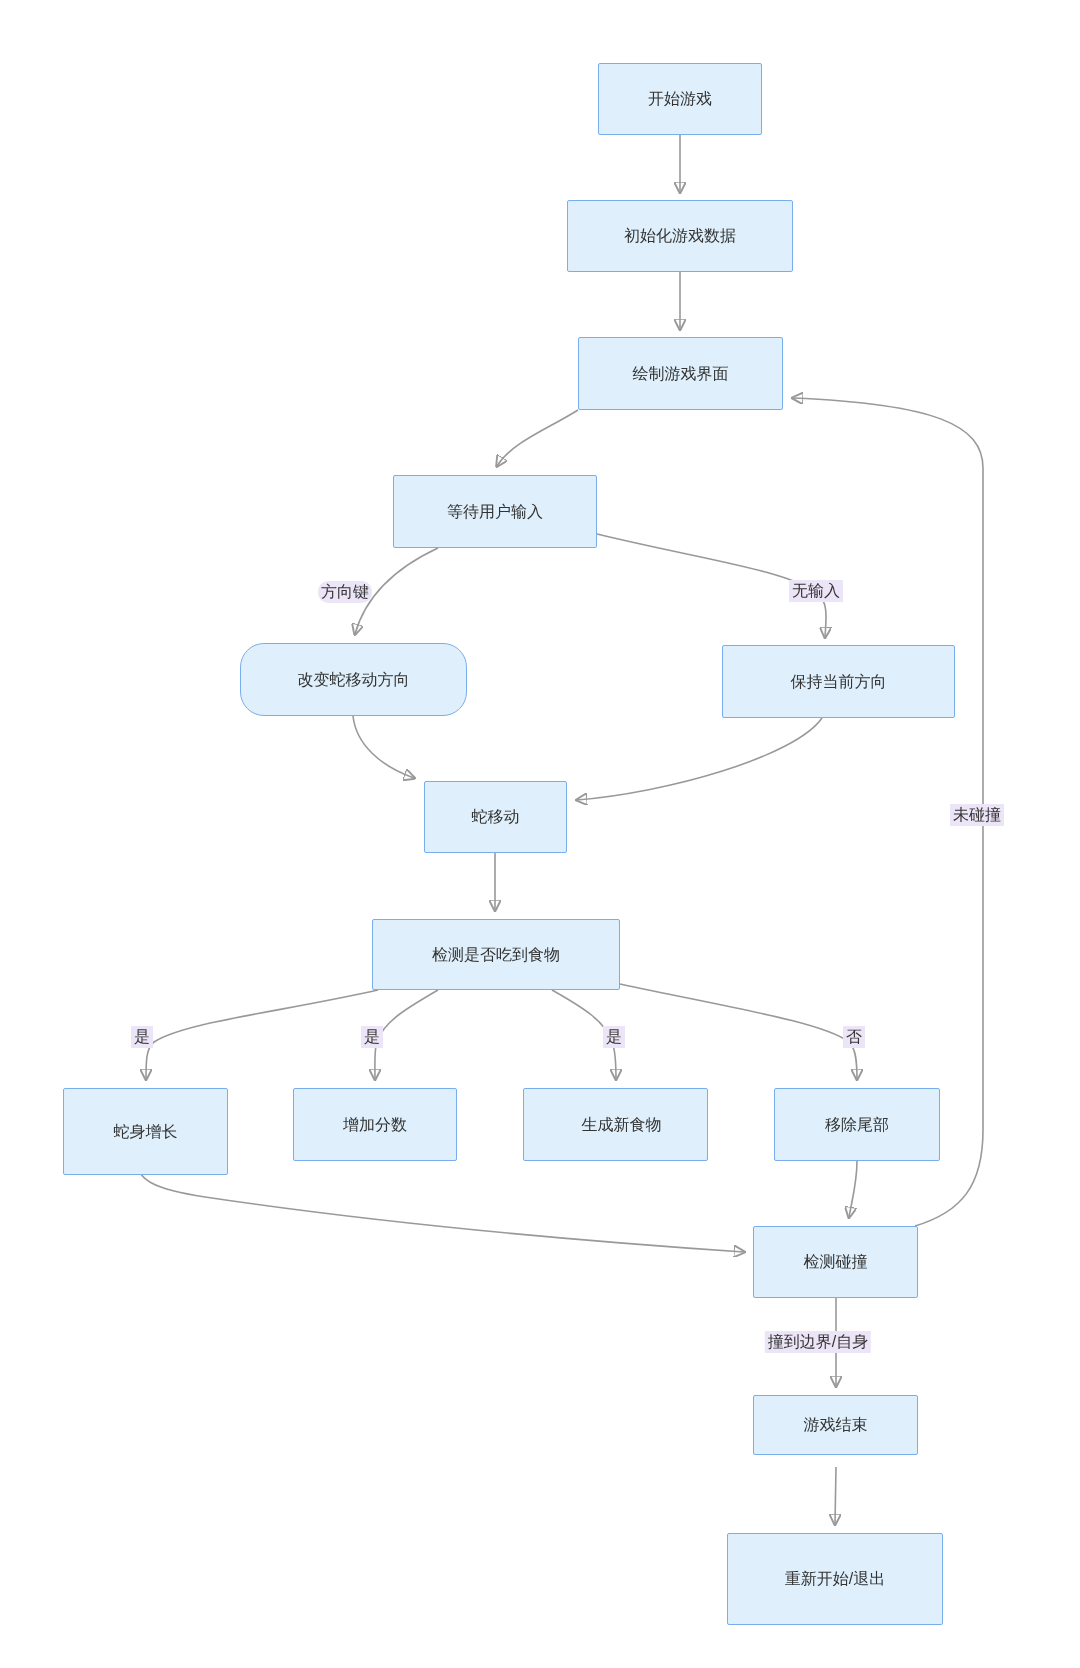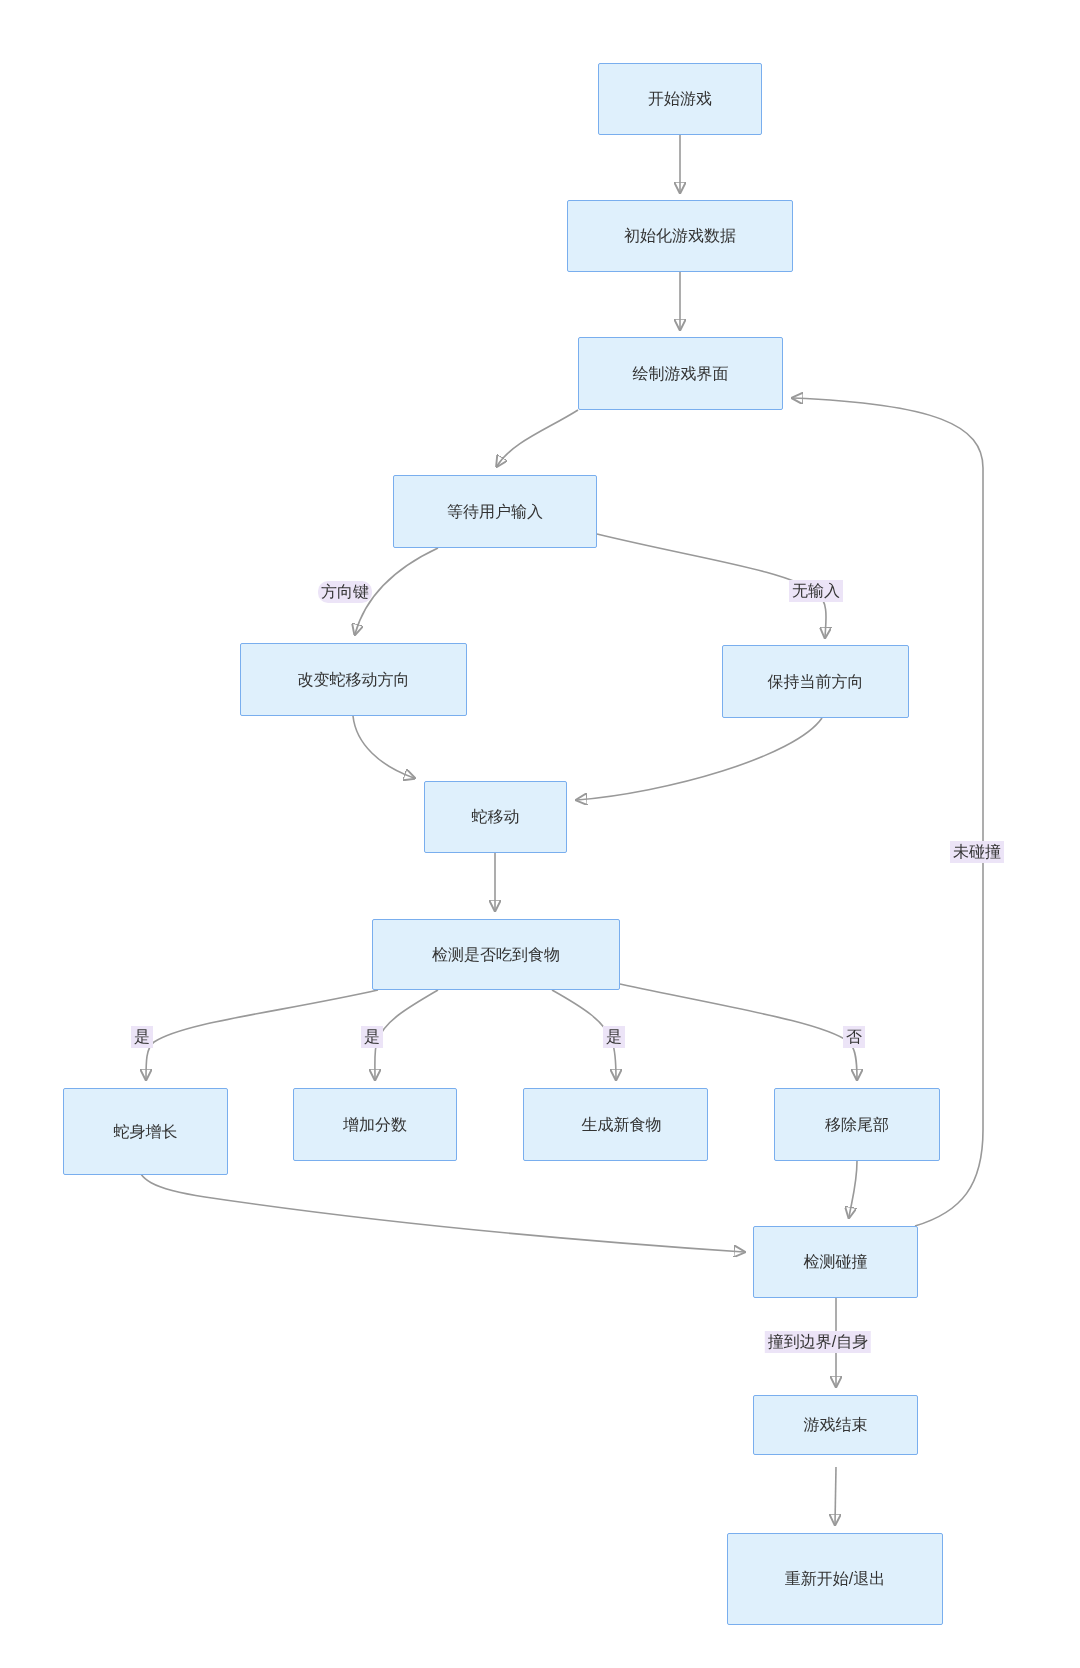--- a/index.html
+++ b/index.html
@@ -82,24 +82,24 @@
   </div>
   <div class="node" style="left:567px; top:200px; width:226px; height:72px;">
     <span>初始化游戏数据</span>
   </div>
   <div class="node" style="left:578px; top:337px; width:205px; height:73px;">
     <span>绘制游戏界面</span>
   </div>
   <div class="node" style="left:393px; top:475px; width:204px; height:73px;">
     <span>等待用户输入</span>
   </div>
-  <div class="node" style="left:240px; top:643px; width:227px; height:73px;">
+  <div class="node" style="left:240px; top:643px; width:227px; height:73px;border-radius:24px;">
     <span>改变蛇移动方向</span>
   </div>
-  <div class="node" style="left:722px; top:645px; width:187px; height:73px;">
+  <div class="node" style="left:722px; top:645px; width:233px; height:73px;">
     <span>保持当前方向</span>
   </div>
   <div class="node" style="left:424px; top:781px; width:143px; height:72px;">
     <span>蛇移动</span>
   </div>
   <div class="node" style="left:372px; top:919px; width:248px; height:71px;">
     <span>检测是否吃到食物</span>
   </div>
   <div class="node" style="left:63px;  top:1088px; width:165px; height:87px;">
     <span>蛇身增长</span>
@@ -122,16 +122,16 @@
   <div class="node" style="left:727px; top:1533px; width:216px; height:92px;">
     <span>重新开始/退出</span>
   </div>
 
   <span class="edge-label" style="left:345px; top:592px;border-radius:10px;">方向键</span>
   <span class="edge-label" style="left:816px; top:591px;">无输入</span>
   <span class="edge-label" style="left:142px; top:1037px;">是</span>
   <span class="edge-label" style="left:372px; top:1037px;">是</span>
   <span class="edge-label" style="left:614px; top:1037px;">是</span>
   <span class="edge-label" style="left:854px; top:1037px;">否</span>
-  <span class="edge-label" style="left:977px; top:852px;">未碰撞</span>
+  <span class="edge-label" style="left:977px; top:815px;">未碰撞</span>
   <span class="edge-label" style="left:818px; top:1342px;">撞到边界/自身</span>
 
 </div>
 
 </body></html>

